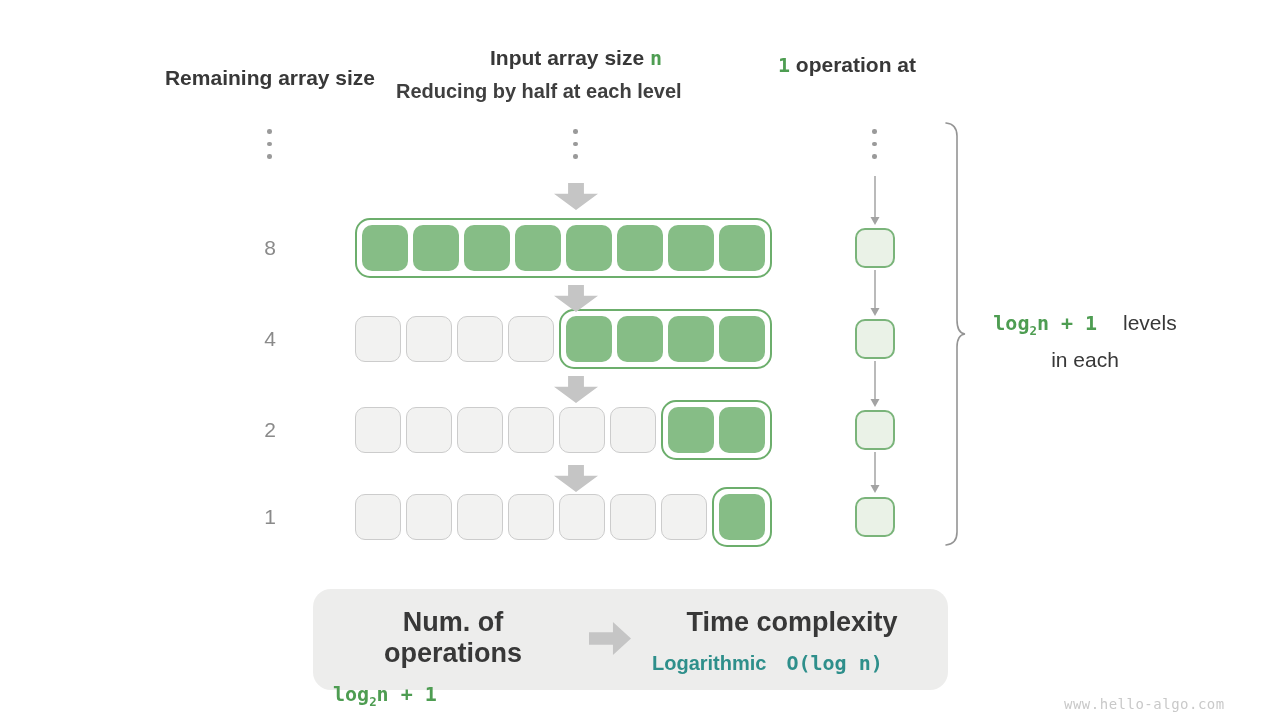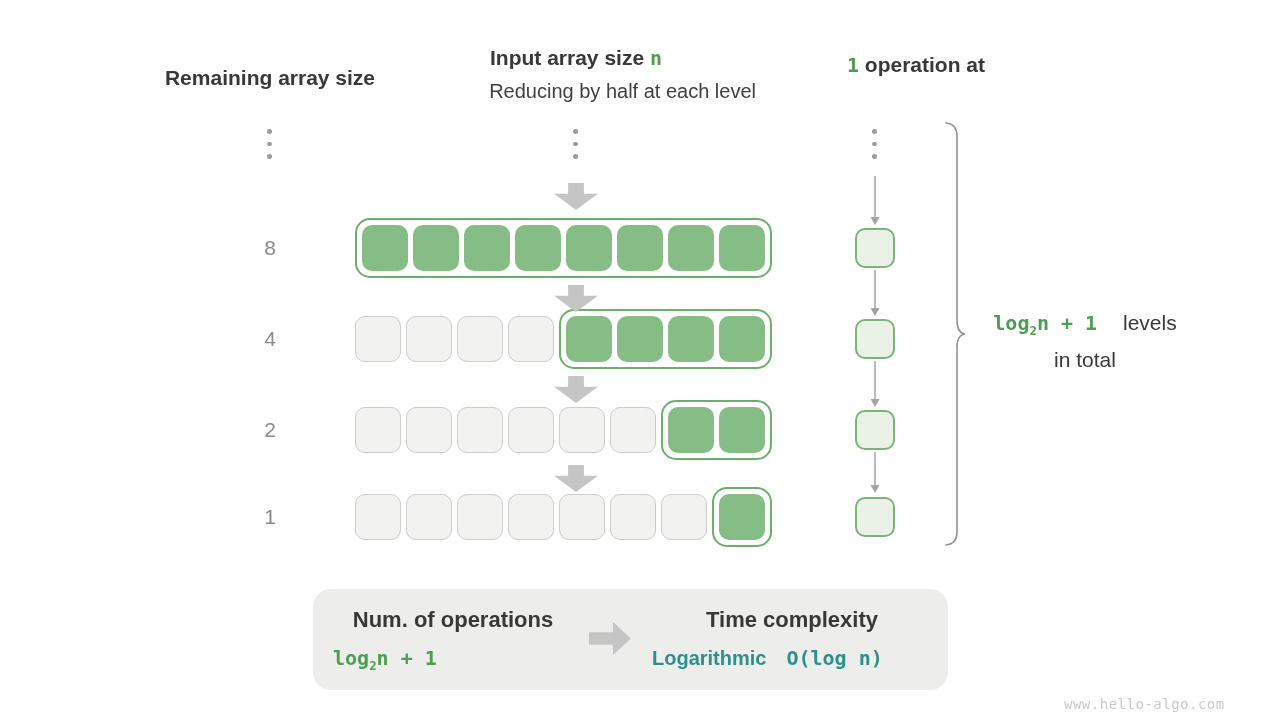--- a/index.html
+++ b/index.html
@@ -3,21 +3,21 @@
 <meta charset="utf-8">
 <style>
   html,body { margin:0; padding:0; background:#fff; }
   #canvas {
     position:relative; width:1280px; height:720px; background:#ffffff;
     font-family:"Liberation Sans", sans-serif; overflow:hidden;
   }
   .abs { position:absolute; }
 
   .hdr { font-size:21px; font-weight:bold; color:var(--dark-text); text-align:center; }
-  .subtitle { font-size:20px; color:var(--subtitle-text); text-align:right; }
+  .subtitle { font-size:20px; color:var(--subtitle-text); text-align:left;font-weight:bold; }
   .mono { font-family:"DejaVu Sans Mono", monospace; }
   .green-t { color:var(--green-text); }
   .teal { color:var(--teal-text); }
   sub { font-size:0.62em; }
 
   .dotcol { display:flex; flex-direction:column; gap:8px; align-items:center; }
   .dot { width:4.5px; height:4.5px; border-radius:50%; background:var(--dot-gray); }
 
   .row { display:flex; align-items:center; gap:5px; height:60px; }
   .cell { width:46px; height:46px; border-radius:10px; box-sizing:border-box; flex:0 0 auto; }
@@ -33,42 +33,42 @@
   .block-arrow-right { background:var(--arrow-gray);
     clip-path: polygon(0 31%, 57% 31%, 57% 0, 100% 50%, 57% 100%, 57% 69%, 0 69%); }
 
   .op-square { width:40px; height:40px; box-sizing:border-box; border-radius:10px;
     background:var(--light-green-fill); border:2.5px solid var(--light-green-border); }
 
   .note { text-align:center; font-size:21px; color:var(--dark-text); line-height:29px; }
   .note .formula { font-size:20px; font-weight:bold; }
 
   .sumbox { background:var(--box-bg); border-radius:18px; }
-  .sum-title { font-size:22px; font-weight:bold; color:var(--dark-text); text-align:center; }
+  .sum-title { font-size:27px; font-weight:bold; color:var(--dark-text); text-align:center; }
   .sum-val { margin-top:13px; text-align:left; font-size:20px; font-weight:bold; }
 
   .watermark { font-family:"DejaVu Sans Mono", monospace; font-size:14px;
     color:var(--watermark-text-color); letter-spacing:0.5px; }
 </style>
 </head>
 <body>
 
 <div id="canvas">
 
   <div class="abs hdr" style="left:120px; top:66px; width:300px;">Remaining array size</div>
 
   <div class="abs" style="left:396px; top:46px; width:360px; text-align:center;">
     <div class="hdr">
       <span>Input array size</span>
       <span class="mono green-t" style="font-size:20px;">n</span>
     </div>
     <div class="subtitle" style="margin-top:10px;">Reducing by half at each level</div>
   </div>
 
-  <div class="abs hdr" style="left:806px; top:51px; width:220px; line-height:27px;">
+  <div class="abs hdr" style="left:737px; top:51px; width:220px; line-height:27px;">
     <div>
       <span class="mono green-t" style="font-size:20px;">1</span>
       <span>operation at</span>
     </div>
   </div>
 
   <div class="abs dotcol" style="left:267px; top:129px;">
     <div class="dot"></div>
     <div class="dot"></div>
     <div class="dot"></div>
@@ -163,21 +163,21 @@
         <polygon points="870.5,485 879.5,485 875,493" stroke="none"></polygon>
     </g>
     <path d="M 946 123 Q 957 124 957 136 L 957 320 Q 957 333 965 334 Q 957 335 957 347 L 957 532 Q 957 544 946 545" stroke="#949494" stroke-width="1.6" fill="none" stroke-linecap="round"></path>
   </svg>
 
   <div class="abs note" style="left:975px; top:308px; width:220px;">
     <div>
       <span class="formula mono green-t"><span>log</span><sub>2</sub><span>n + 1</span></span>
       <span style="margin-left:20px;">levels</span>
     </div>
-    <div>in total</div>
+    <div>in each</div>
   </div>
 
   <div class="abs sumbox" style="left:313px; top:589px; width:635px; height:101px;"></div>
 
   <div class="abs" style="left:333px; top:607px; width:240px;">
     <div class="sum-title">Num. of operations</div>
     <div class="sum-val mono green-t"><span>log</span><sub>2</sub><span>n + 1</span></div>
   </div>
 
   <div class="abs block-arrow-right" style="left:589px; top:622px; width:42px; height:33px;"></div>

